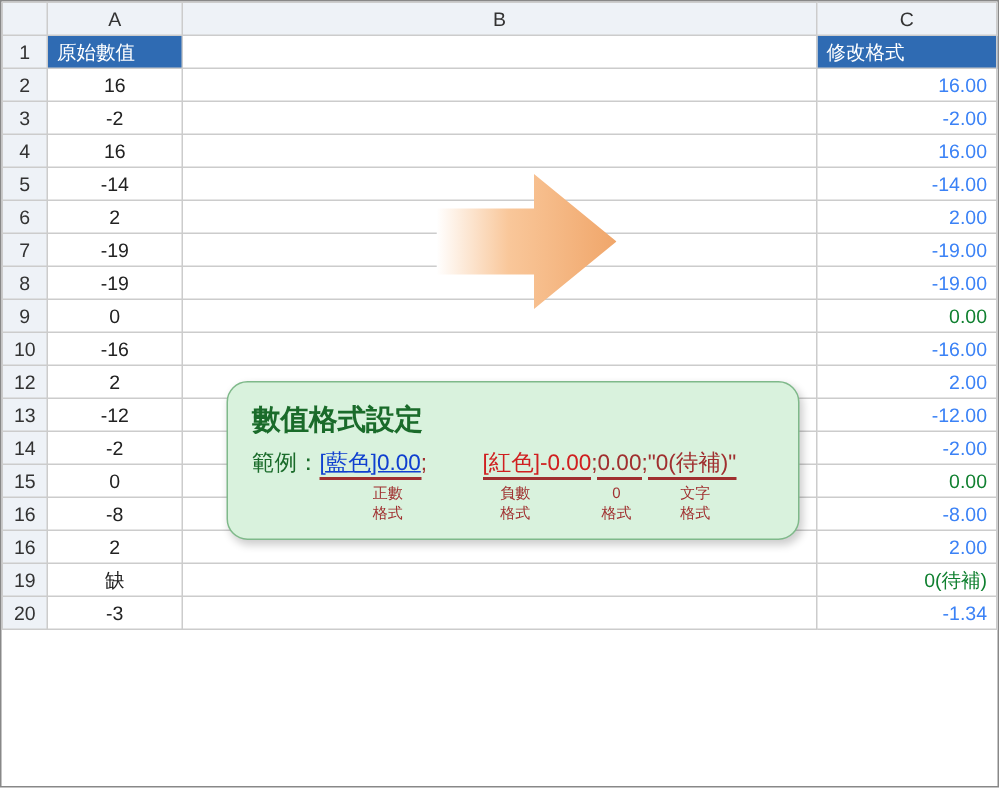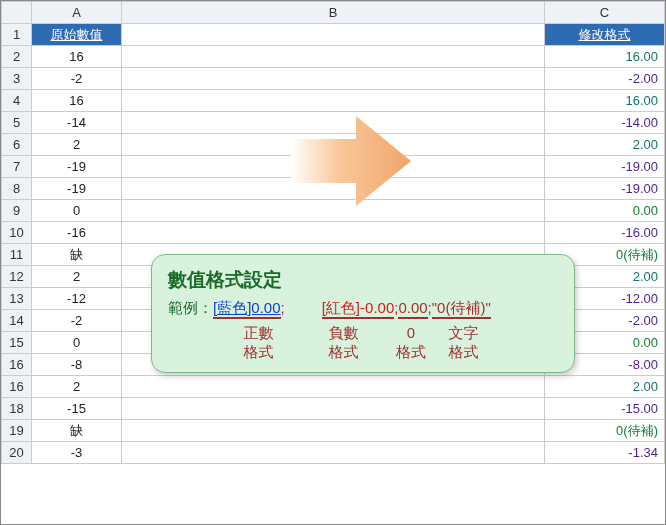--- a/index.html
+++ b/index.html
@@ -39,45 +39,43 @@
     text-align: center;
     width: 30px;
     color: #333;
   }
   .colA { width: 90px; }
   .colB { width: auto; }
   .colC { width: 120px; }
   .hdr-cell {
     background: #2f6bb3 !important;
     color: #fff;
-    text-align: center;
     font-weight: normal;
-    text-decoration: underline;
   }
   .val-a { text-align: center; color: #222; }
   .val-c { text-align: right; }
-  .c-pos { color: #0f766e; }
-  .c-neg { color: #4c1d95; margin-top: 17px; }
+  .c-pos { color: #3b82f6; }
+  .c-neg { color: #3b82f6; margin-top: 17px; }
   .c-zero { color: #108030; }
   .c-text { color: #108030; }
 
   .arrow {
     position: absolute;
     left: 290px;
     top: 110px;
     width: 120px;
     height: 100px;
     pointer-events: none;
   }
 
   .infobox {
     position: absolute;
     left: 150px;
     top: 253px;
-    width: 424px;
+    width: 382px;
     background: #d9f2dd;
     border: 1px solid #7fb98a;
     border-radius: 14px;
     padding: 12px 16px 10px 16px;
     box-shadow: 2px 3px 6px rgba(0,0,0,0.2);
     box-sizing: border-box;
   }
   .infobox .title {
     color: #1a6b2a;
     font-size: 19px;
@@ -92,21 +90,21 @@
   .lbl-ex { color: #1a6b2a; }
   .seg { border-bottom: 2px solid #a03030; padding-bottom: 1px; }
   .seg-pos { color: #1040d0; text-decoration: underline; }
   .seg-neg { color: #d02020; margin-left: 37px; }
   .seg-zero { color: #a03030; }
   .seg-text { color: #a03030; }
   .sep { color: #a03030; }
   .legend {
     display: flex;
     gap: 0;
-    font-size: 15px;
+    font-size: 10px;
     color: #a03030;
     padding-left: 48px;
   }
   .legend div {
     text-align: center;
     line-height: 1.25;
   }
   .leg1{width:85px;} .leg2{width:85px;} .leg3{width:50px;} .leg4{width:55px;}
 </style>
 </head>
@@ -182,26 +180,20 @@
         <td></td>
         <td class="val-c c-zero">0.00</td>
       </tr>
       <tr>
         <td class="rowhead">10</td>
         <td class="val-a">-16</td>
         <td></td>
         <td class="val-c c-neg">-16.00</td>
       </tr>
       <tr>
-        <td class="rowhead">11</td>
-        <td class="val-a">缺</td>
-        <td></td>
-        <td class="val-c c-text">0(待補)</td>
-      </tr>
-      <tr>
         <td class="rowhead">12</td>
         <td class="val-a">2</td>
         <td></td>
         <td class="val-c c-pos">2.00</td>
       </tr>
       <tr>
         <td class="rowhead">13</td>
         <td class="val-a">-12</td>
         <td></td>
         <td class="val-c c-neg">-12.00</td>
@@ -222,26 +214,20 @@
         <td class="rowhead">16</td>
         <td class="val-a">-8</td>
         <td></td>
         <td class="val-c c-neg">-8.00</td>
       </tr>
       <tr>
         <td class="rowhead">16</td>
         <td class="val-a">2</td>
         <td></td>
         <td class="val-c c-pos">2.00</td>
-      </tr>
-      <tr>
-        <td class="rowhead">18</td>
-        <td class="val-a">-15</td>
-        <td></td>
-        <td class="val-c c-neg">-15.00</td>
       </tr>
       <tr>
         <td class="rowhead">19</td>
         <td class="val-a">缺</td>
         <td></td>
         <td class="val-c c-text">0(待補)</td>
       </tr>
       <tr>
         <td class="rowhead">20</td>
         <td class="val-a">-3</td>

